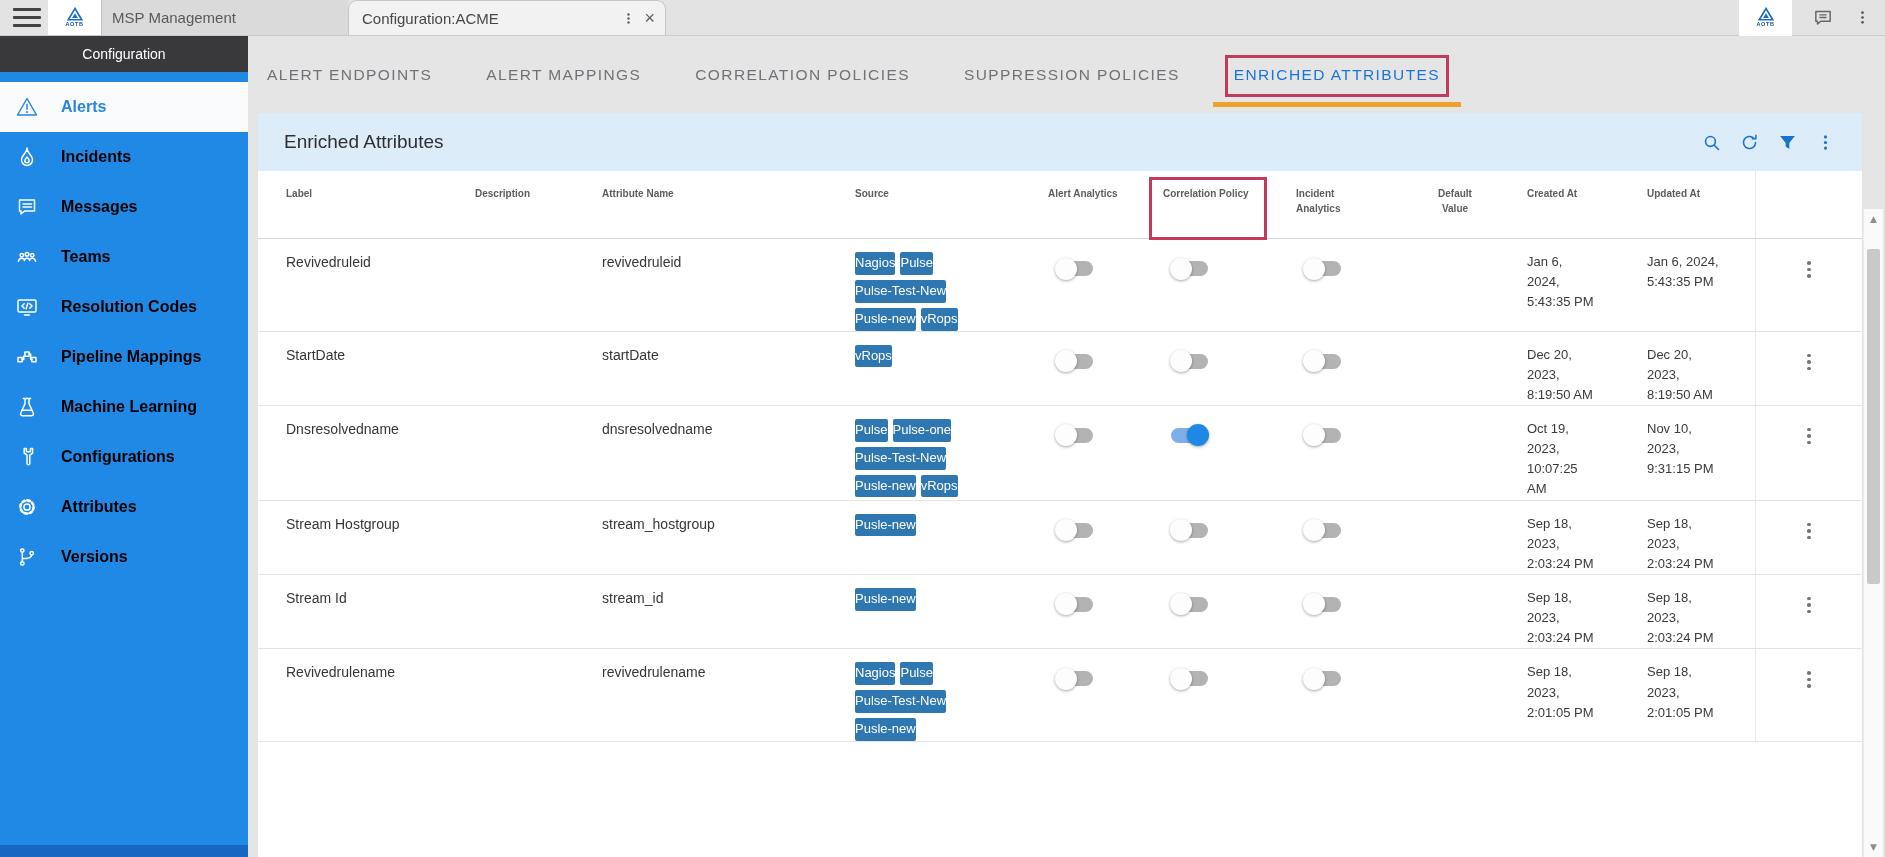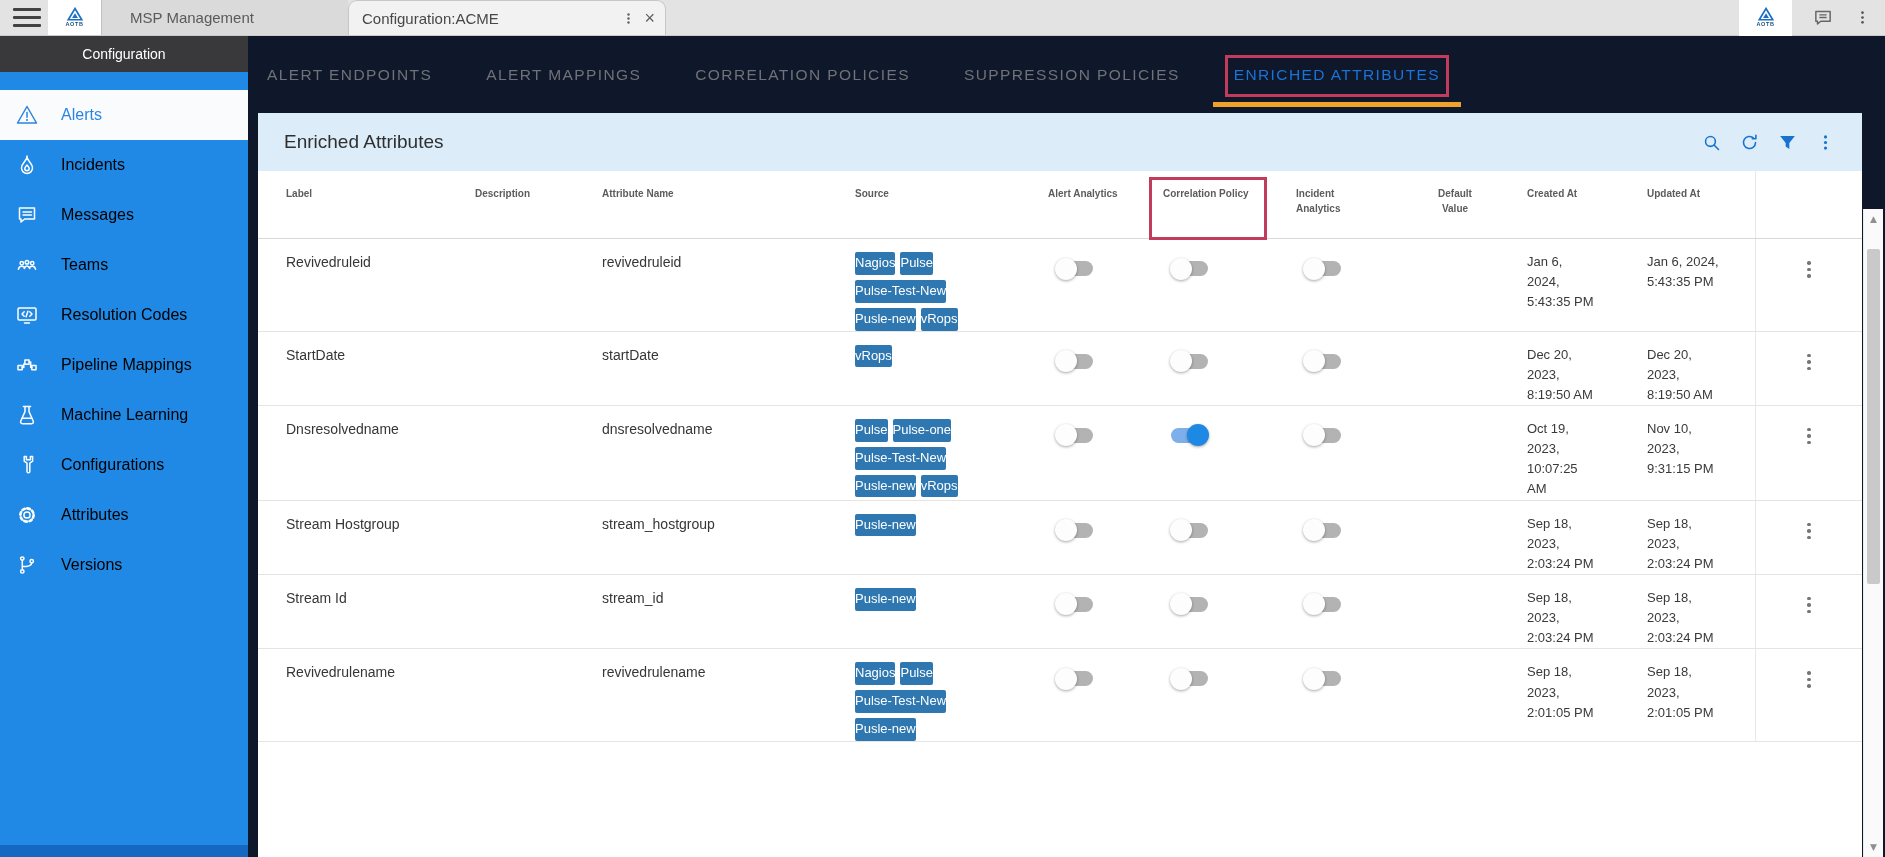--- a/index.html
+++ b/index.html
@@ -9,44 +9,44 @@
 
   
   .topbar{position:absolute;top:0;left:0;right:0;height:36px;background:#e3e3e3;
     border-bottom:1px solid #cbcbcb;display:flex;align-items:stretch;box-sizing:border-box;}
   .hamburger{width:28px;margin-left:13px;display:flex;flex-direction:column;justify-content:center;gap:5px;cursor:pointer;}
   .hamburger span{display:block;height:3px;background:#424242;border-radius:1px;}
   .logo-box{width:53px;background:#fff;display:flex;flex-direction:column;align-items:center;justify-content:center;margin-left:7px;}
   .logo-box svg{width:20px;height:15px;}
   .logo-text{font-size:5.5px;letter-spacing:.6px;color:#16527e;font-weight:700;line-height:1;}
   .wtab{display:flex;align-items:center;box-sizing:border-box;}
-  .wtab1{width:247px;background:#dadada;border-left:1px solid #c2c2c2;padding-left:28px;color:#5a5a5a;font-size:15px;}
+  .wtab1{width:247px;background:#dadada;border-left:1px solid #c2c2c2;padding-left:10px;color:#5a5a5a;font-size:15px;}
   .wtab2{width:318px;background:#f2f2f2;border:1px solid #c6c6c6;border-bottom:none;
     border-radius:9px 9px 0 0;padding:0 10px 0 13px;color:#474747;font-size:15px;}
   .wtab2 .spacer{flex:1;}
   .tab-more{width:15px;height:15px;color:#5f5f5f;cursor:pointer;}
   .tab-close{color:#5f5f5f;font-size:18px;margin-left:8px;cursor:pointer;line-height:1;}
   .topbar-right{margin-left:auto;display:flex;align-items:center;gap:20px;padding-right:14px;}
   .topbar-right .logo-box{height:36px;margin:0;}
   .chat-icon{width:22px;height:22px;color:#666;cursor:pointer;}
   .top-more{width:17px;height:17px;color:#555;cursor:pointer;}
 
   
   .sidebar{position:absolute;top:36px;left:0;width:248px;bottom:0;background:#2089e5;}
   .sidebar-header{height:36px;background:#39393b;color:#fff;font-size:14px;
     display:flex;align-items:center;justify-content:center;}
-  .side-nav{padding-top:18px;}
+  .side-nav{padding-top:10px;font-weight:bold;}
   .side-item{height:50px;display:flex;align-items:center;gap:22px;padding-left:15px;color:#000000;cursor:pointer;font-size:16px;}
   .side-icon{width:24px;height:24px;color:#fff;flex:none;}
   .side-item.active{background:#fafbfd;color:#2a85e2;}
   .side-item.active .side-icon{color:#2a85e2;}
   .sidebar-footer{position:absolute;bottom:0;left:0;right:0;height:12px;background:#1567c2;}
 
   
-  .main{position:absolute;left:248px;top:36px;right:0;bottom:0;background:#0f172a;}
+  .main{position:absolute;left:248px;top:36px;right:0;bottom:0;background:#e5e5e5;}
   .page-tabs{height:77px;display:flex;align-items:center;padding-left:19px;gap:54px;}
   .page-tab{font-size:15.5px;letter-spacing:1.4px;color:#6f7276;cursor:pointer;position:relative;white-space:nowrap;}
   .page-tab.active{color:#1a73d8;}
   .tab-ann{position:absolute;left:-9px;right:-9px;top:-11px;bottom:-13px;border:3px solid #c23a5c;pointer-events:none;}
   .page-tab.active::after{content:"";position:absolute;left:-21px;right:-21px;bottom:-23px;height:5px;background:#f0a12c;}
 
   .panel{position:absolute;left:10px;top:77px;width:1604px;height:744px;background:#fff;overflow:hidden;}
   .panel-header{height:58px;background:#dcecf9;display:flex;align-items:center;padding:0 26px;}
   .panel-title{font-size:19px;color:#2f2f2f;font-weight:400;margin:0;}
   .panel-tools{margin-left:auto;display:flex;align-items:center;gap:17px;}

